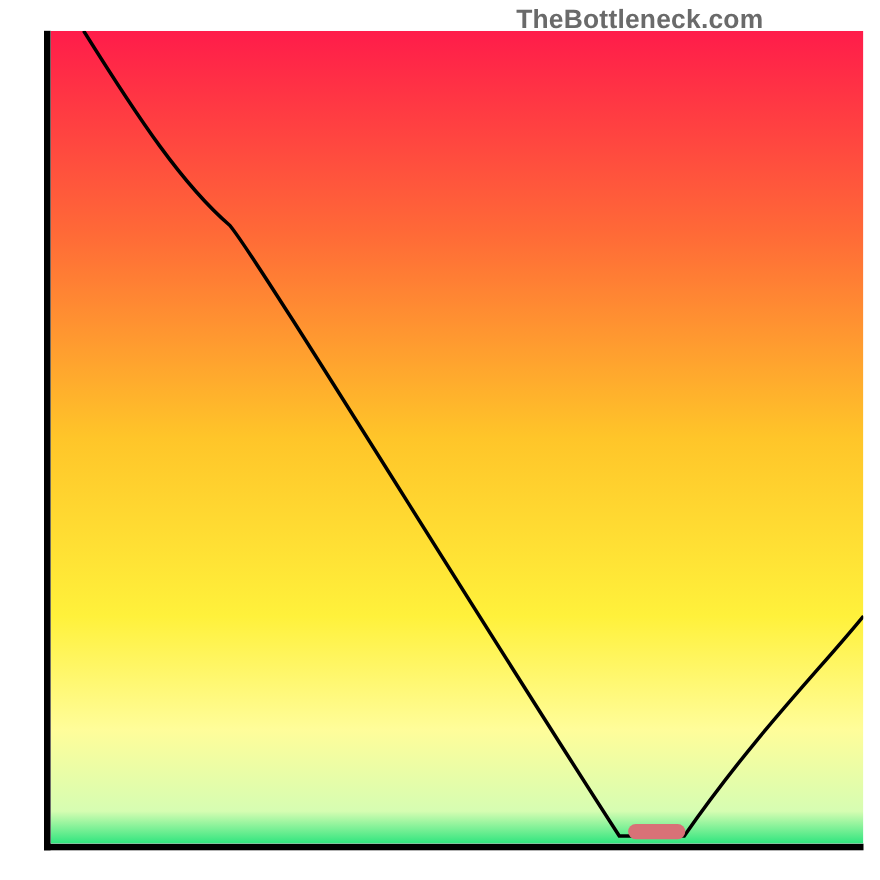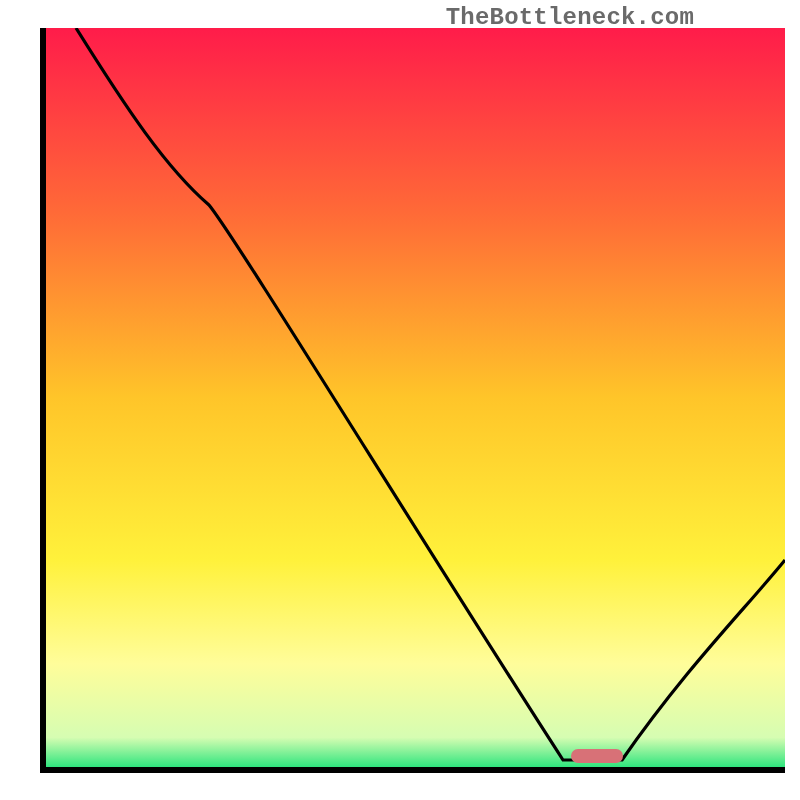--- a/index.html
+++ b/index.html
@@ -7,21 +7,20 @@
     padding: 0;
     width: 800px;
     height: 800px;
     background: #ffffff;
     font-family: Arial, Helvetica, sans-serif;
   }
   .container {
     position: relative;
     width: 706px;
     height: 800px;
-    font-family: Liberation Mono, monospace;
   }
   .watermark {
     position: absolute;
     top: 4px;
     right: 12px;
     font-size: 24px;
     font-weight: 600;
     color: #6a6a6a;
     letter-spacing: 0.2px;
   }

